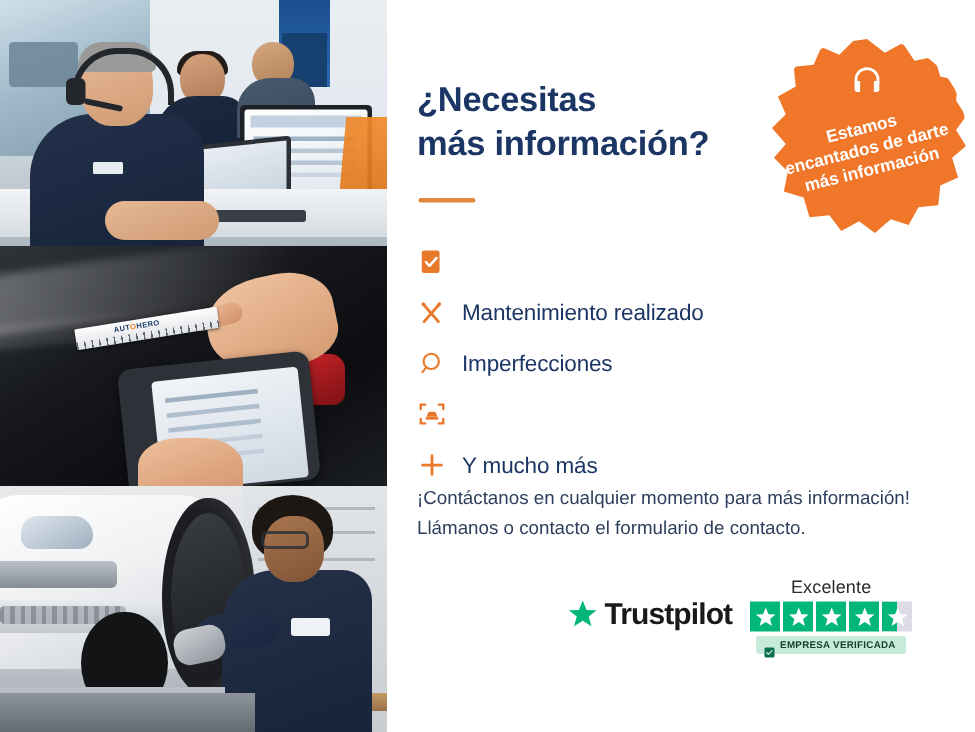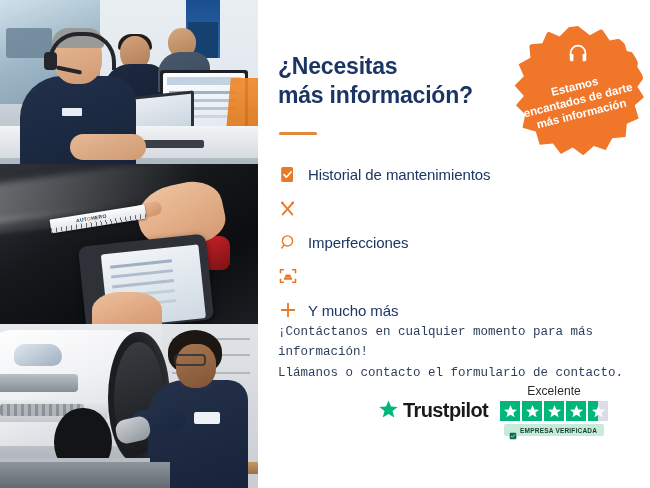--- a/index.html
+++ b/index.html
@@ -458,21 +458,20 @@
   
   .contact {
     position: absolute;
     left: 20px;
     top: 322px;
     width: 370px;
     margin: 0;
     font-size: 12.5px;
     line-height: 1.62;
     color: #2d3f5c;
-    font-family: Liberation Mono, monospace;
   }
 
   
   .trust {
     position: absolute;
     left: 120px;
     top: 384px;
     width: 272px;
     display: flex;
     align-items: center;
@@ -633,31 +632,31 @@
     </div>
 
     <ul class="features">
       <li class="feature">
         <span class="feature-icon">
           <svg viewBox="0 0 24 24" width="19" height="19">
             <rect x="4" y="2.5" width="15" height="19" rx="2" fill="currentColor"></rect>
             <path d="M7.5 12.2l3 3.2 6-6.6" fill="none" stroke="#ffffff" stroke-width="2.1" stroke-linecap="round" stroke-linejoin="round"></path>
           </svg>
         </span>
-        <span class="feature-label">Historial de mantenimientos</span>
       </li>
       <li class="feature">
         <span class="feature-icon">
           <svg viewBox="0 0 24 24" width="19" height="19" fill="none" stroke="currentColor" stroke-width="2.4" stroke-linecap="round">
             <path d="M5 4.5l13 15"></path>
             <path d="M19 4.5l-13 15"></path>
             <circle cx="5.6" cy="5.1" r="1.6" fill="currentColor" stroke="none"></circle>
             <circle cx="18.4" cy="5.1" r="1.6" fill="currentColor" stroke="none"></circle>
           </svg>
         </span>
+        <span class="feature-label">Mantenimiento realizado</span>
       </li>
       <li class="feature">
         <span class="feature-icon">
           <svg viewBox="0 0 24 24" width="19" height="19" fill="none" stroke="currentColor" stroke-width="1.8" stroke-linecap="round">
             <circle cx="12" cy="10" r="6.4"></circle>
             <path d="M7.6 15.2L4.6 19"></path>
           </svg>
         </span>
         <span class="feature-label">Imperfecciones</span>
       </li>

